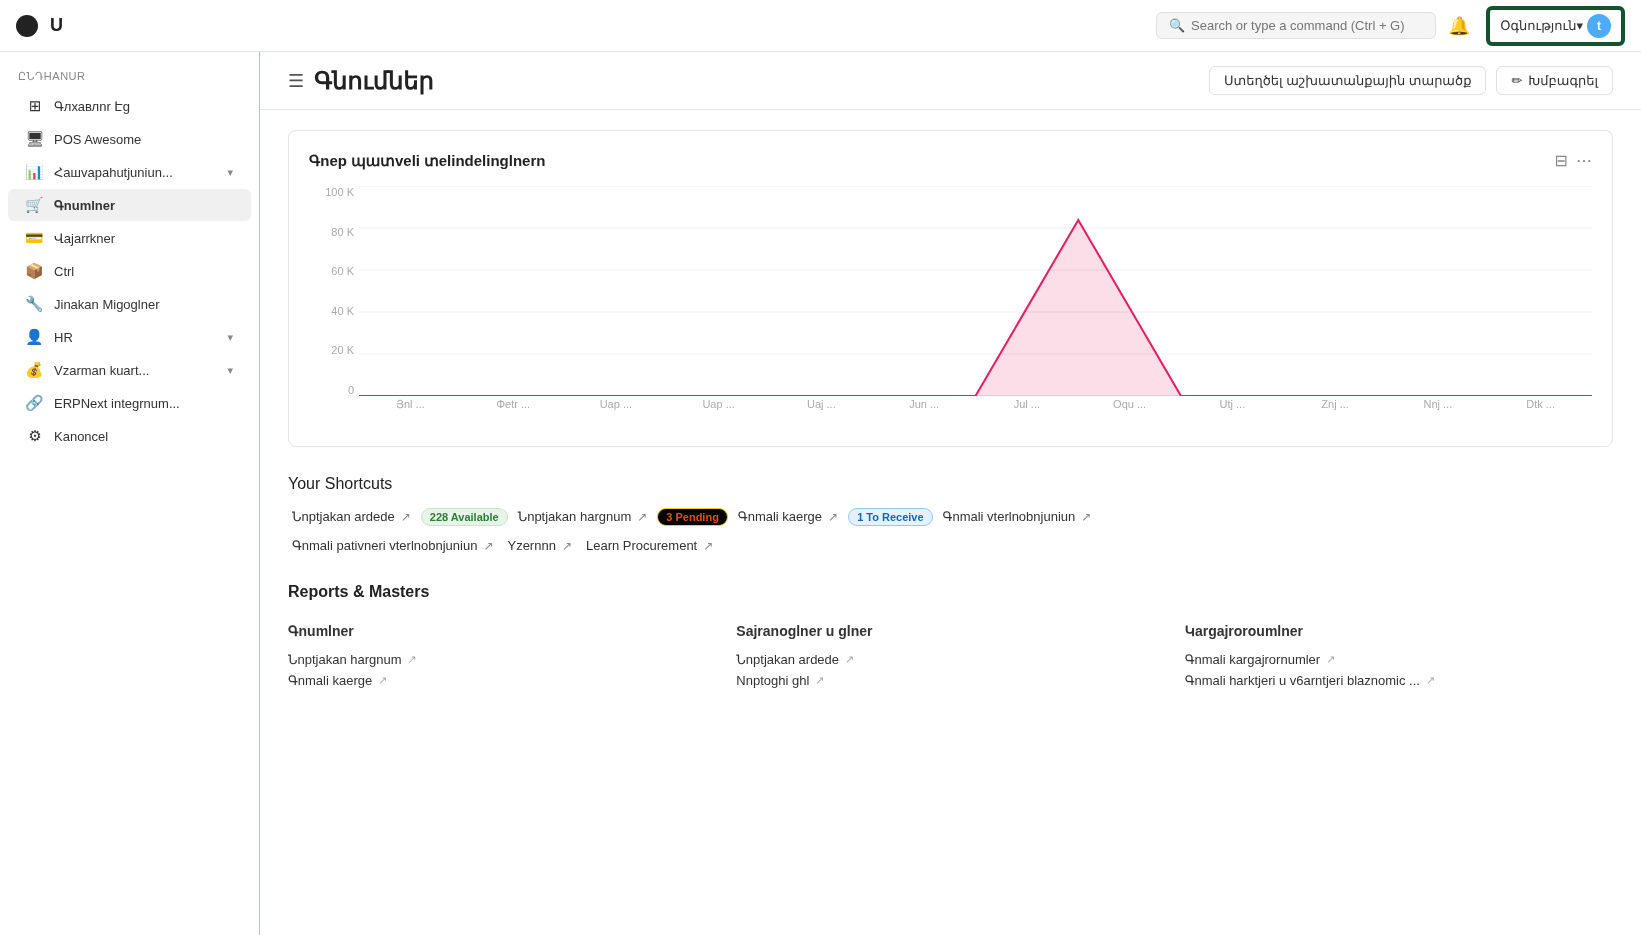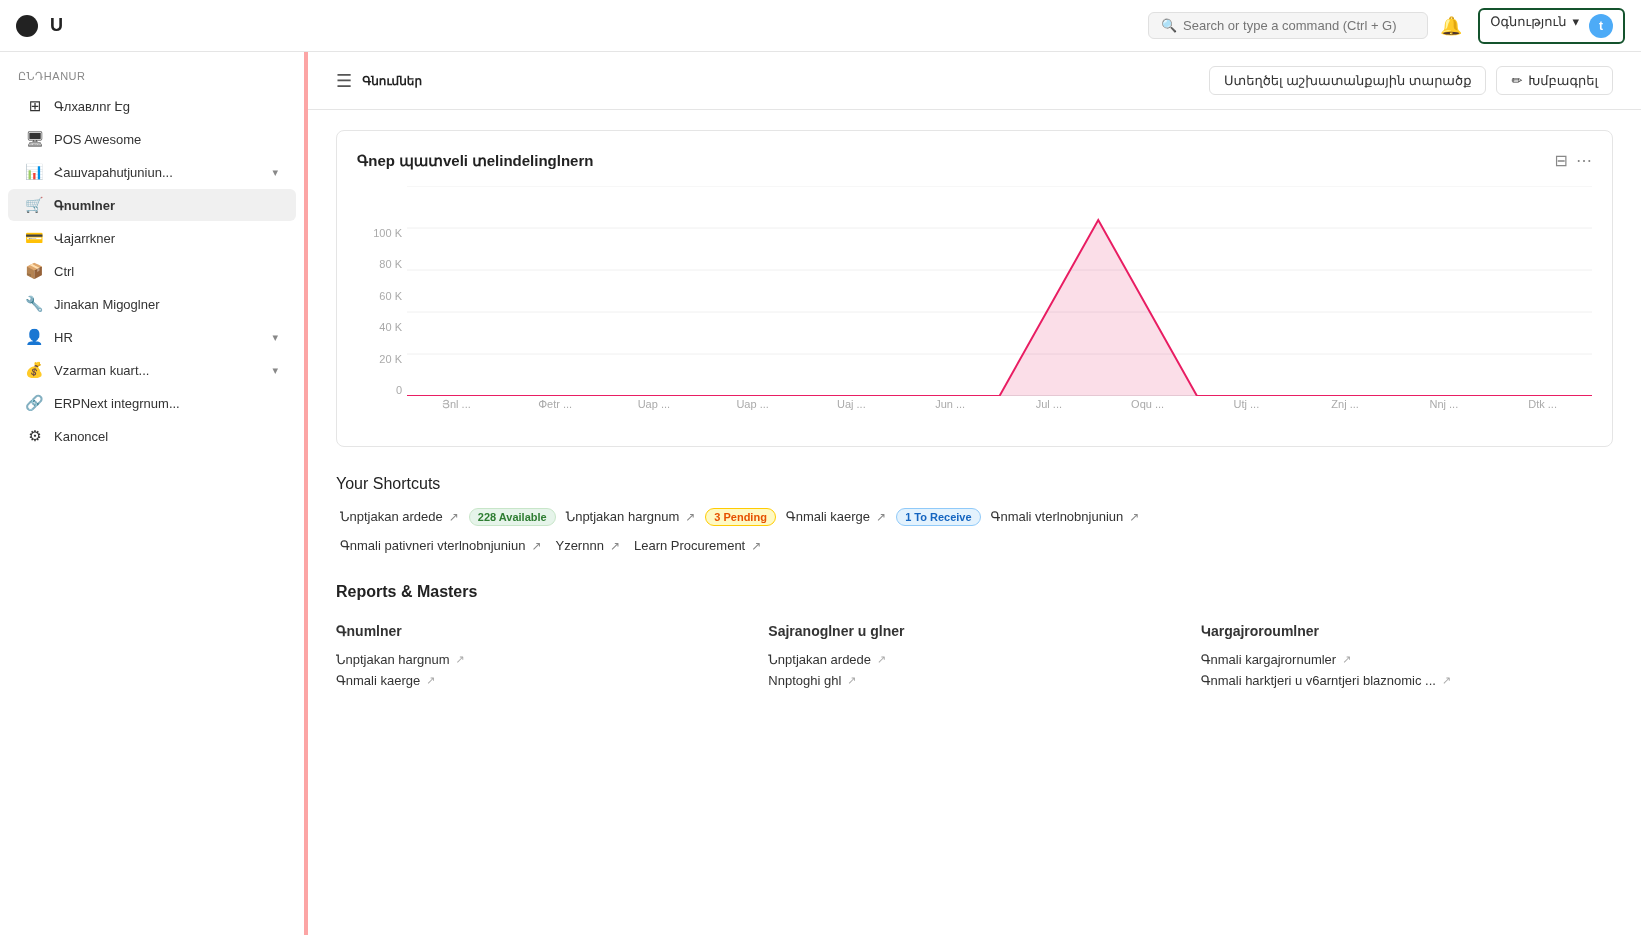--- a/index.html
+++ b/index.html
@@ -8,72 +8,72 @@
     
     .topbar { display: flex; align-items: center; height: 52px; border-bottom: 1px solid #e5e5e5; padding: 0 16px; gap: 12px; flex-shrink: 0; }
     .logo-circle { width: 22px; height: 22px; background: #222; border-radius: 50%; flex-shrink: 0; }
     .logo-u { font-size: 18px; font-weight: bold; color: #222; }
     .topbar-spacer { flex: 1; }
     .search-bar { display: flex; align-items: center; background: #f5f5f5; border: 1px solid #e0e0e0; border-radius: 6px; padding: 5px 12px; gap: 6px; min-width: 280px; }
     .search-icon-svg { color: #888; font-size: 13px; }
     .search-bar input { background: transparent; border: none; outline: none; font-size: 13px; color: #555; width: 100%; }
     .topbar-right { display: flex; align-items: center; gap: 16px; }
     .notif-icon { font-size: 18px; color: #555; cursor: pointer; }
-    .user-btn { display: flex; align-items: flex-start; gap: 6px; cursor: pointer; font-size: 13px; color: #333; border: 2px solid #14532d; border-radius: 6px; padding: 4px 10px; }
+    .user-btn { display: flex; align-items: center; gap: 0; cursor: pointer; font-size: 13px; color: #333; border: 4px solid #14532d; border-radius: 6px; padding: 4px 10px; }
     .user-letter { background: #4dabf7; color: #fff; width: 24px; height: 24px; border-radius: 50%; display: flex; align-items: center; justify-content: center; font-size: 12px; font-weight: bold; margin-left: 4px; }
 
     
     .main-layout { display: flex; flex: 1; overflow: hidden; }
 
     
-    .sidebar { width: 308px; border-right: 4px solid #fca5a5; overflow-y: auto; padding: 12px 0; flex-shrink: 0; }
+    .sidebar { width: 260px; border-right: 1px solid #fca5a5; overflow-y: auto; padding: 12px 0; flex-shrink: 0; }
     .sidebar-section-header { font-size: 11px; color: #888; padding: 6px 18px; text-transform: uppercase; letter-spacing: 0.5px; }
     .sidebar-item { display: flex; align-items: center; gap: 10px; padding: 7px 18px; cursor: pointer; border-radius: 6px; margin: 1px 8px; font-size: 13px; color: #333; }
     .sidebar-item.active { background: #f0f0f0; font-weight: 600; }
     .sidebar-icon { width: 18px; height: 18px; display: flex; align-items: center; justify-content: center; font-size: 15px; flex-shrink: 0; }
     .sidebar-item-label { flex: 1; }
     .sidebar-chevron { font-size: 11px; color: #888; }
 
     
     .content { flex: 1; overflow-y: auto; }
 
     
     .content-header { display: flex; align-items: center; justify-content: space-between; padding: 14px 28px; border-bottom: 1px solid #e5e5e5; }
     .content-header-left { display: flex; align-items: center; gap: 10px; }
     .hamburger { font-size: 18px; cursor: pointer; color: #555; }
-    .page-title { font-size: 12px; font-weight: 700; color: #222; }
+    .page-title { font-size: 24px; font-weight: 700; color: #222; }
     .content-header-right { display: flex; align-items: center; gap: 10px; }
     .header-btn { display: flex; align-items: center; gap: 6px; padding: 6px 14px; border: 1px solid #e0e0e0; border-radius: 6px; cursor: pointer; font-size: 13px; color: #333; background: #fff; }
 
     
     .inner-content { padding: 20px 28px; }
 
     
     .chart-section { border: 1px solid #e5e5e5; border-radius: 8px; padding: 20px; margin-bottom: 28px; }
     .chart-header { display: flex; align-items: center; justify-content: space-between; margin-bottom: 16px; }
     .chart-title { font-size: 15px; font-weight: 700; color: #222; }
     .chart-actions { display: flex; gap: 8px; }
     .chart-action-btn { background: none; border: none; cursor: pointer; color: #888; font-size: 16px; }
 
     .chart-area { position: relative; height: 240px; }
-    .chart-y-labels { position: absolute; left: 0; top: 0; bottom: 30px; display: flex; flex-direction: column; justify-content: space-between; width: 45px; margin-top: 41px; }
+    .chart-y-labels { position: absolute; left: 0; top: 0; bottom: 30px; display: flex; flex-direction: column; justify-content: space-between; width: 45px; }
     .chart-y-label { font-size: 11px; color: #aaa; text-align: right; }
     .chart-plot { position: absolute; left: 50px; right: 0; top: 0; bottom: 30px; }
     .chart-x-labels { position: absolute; left: 50px; right: 0; bottom: 0; height: 28px; display: flex; justify-content: space-between; }
     .chart-x-label { font-size: 11px; color: #aaa; text-align: center; flex: 1; }
 
     
     .shortcuts-section { margin-bottom: 28px; }
     .shortcuts-title { font-size: 16px; font-weight: 400; color: #222; margin-bottom: 14px; }
     .shortcuts-row { display: flex; align-items: center; gap: 6px; flex-wrap: wrap; margin-bottom: 10px; }
     .shortcut-link { display: flex; align-items: center; gap: 6px; color: #333; font-size: 13px; cursor: pointer; padding: 2px 4px; border-radius: 4px; text-decoration: none; }
     .shortcut-arrow { color: #888; font-size: 12px; }
     .badge { display: inline-block; padding: 2px 8px; border-radius: 12px; font-size: 11px; font-weight: 600; }
     .badge-green { background: #e6f4ea; color: #2e7d32; border: 1px solid #c8e6c9; }
-    .badge-orange { background: #fef9c3; color: #e65100; border: 1px solid #ffcc02; }
+    .badge-orange { background: #000000; color: #e65100; border: 1px solid #ffcc02; }
     .badge-blue { background: #e3f2fd; color: #1565c0; border: 1px solid #90caf9; }
 
     
     .reports-section { }
     .reports-title { font-size: 16px; font-weight: 700; color: #222; margin-bottom: 22px; }
     .reports-grid { display: grid; grid-template-columns: repeat(3, 1fr); gap: 20px; }
     .reports-col-title { font-size: 14px; font-weight: 700; color: #333; margin-bottom: 10px; }
     .reports-link { display: flex; align-items: center; gap: 6px; color: #333; font-size: 13px; cursor: pointer; padding: 3px 0; }
     .reports-link-arrow { color: #aaa; font-size: 11px; }
   </style>

